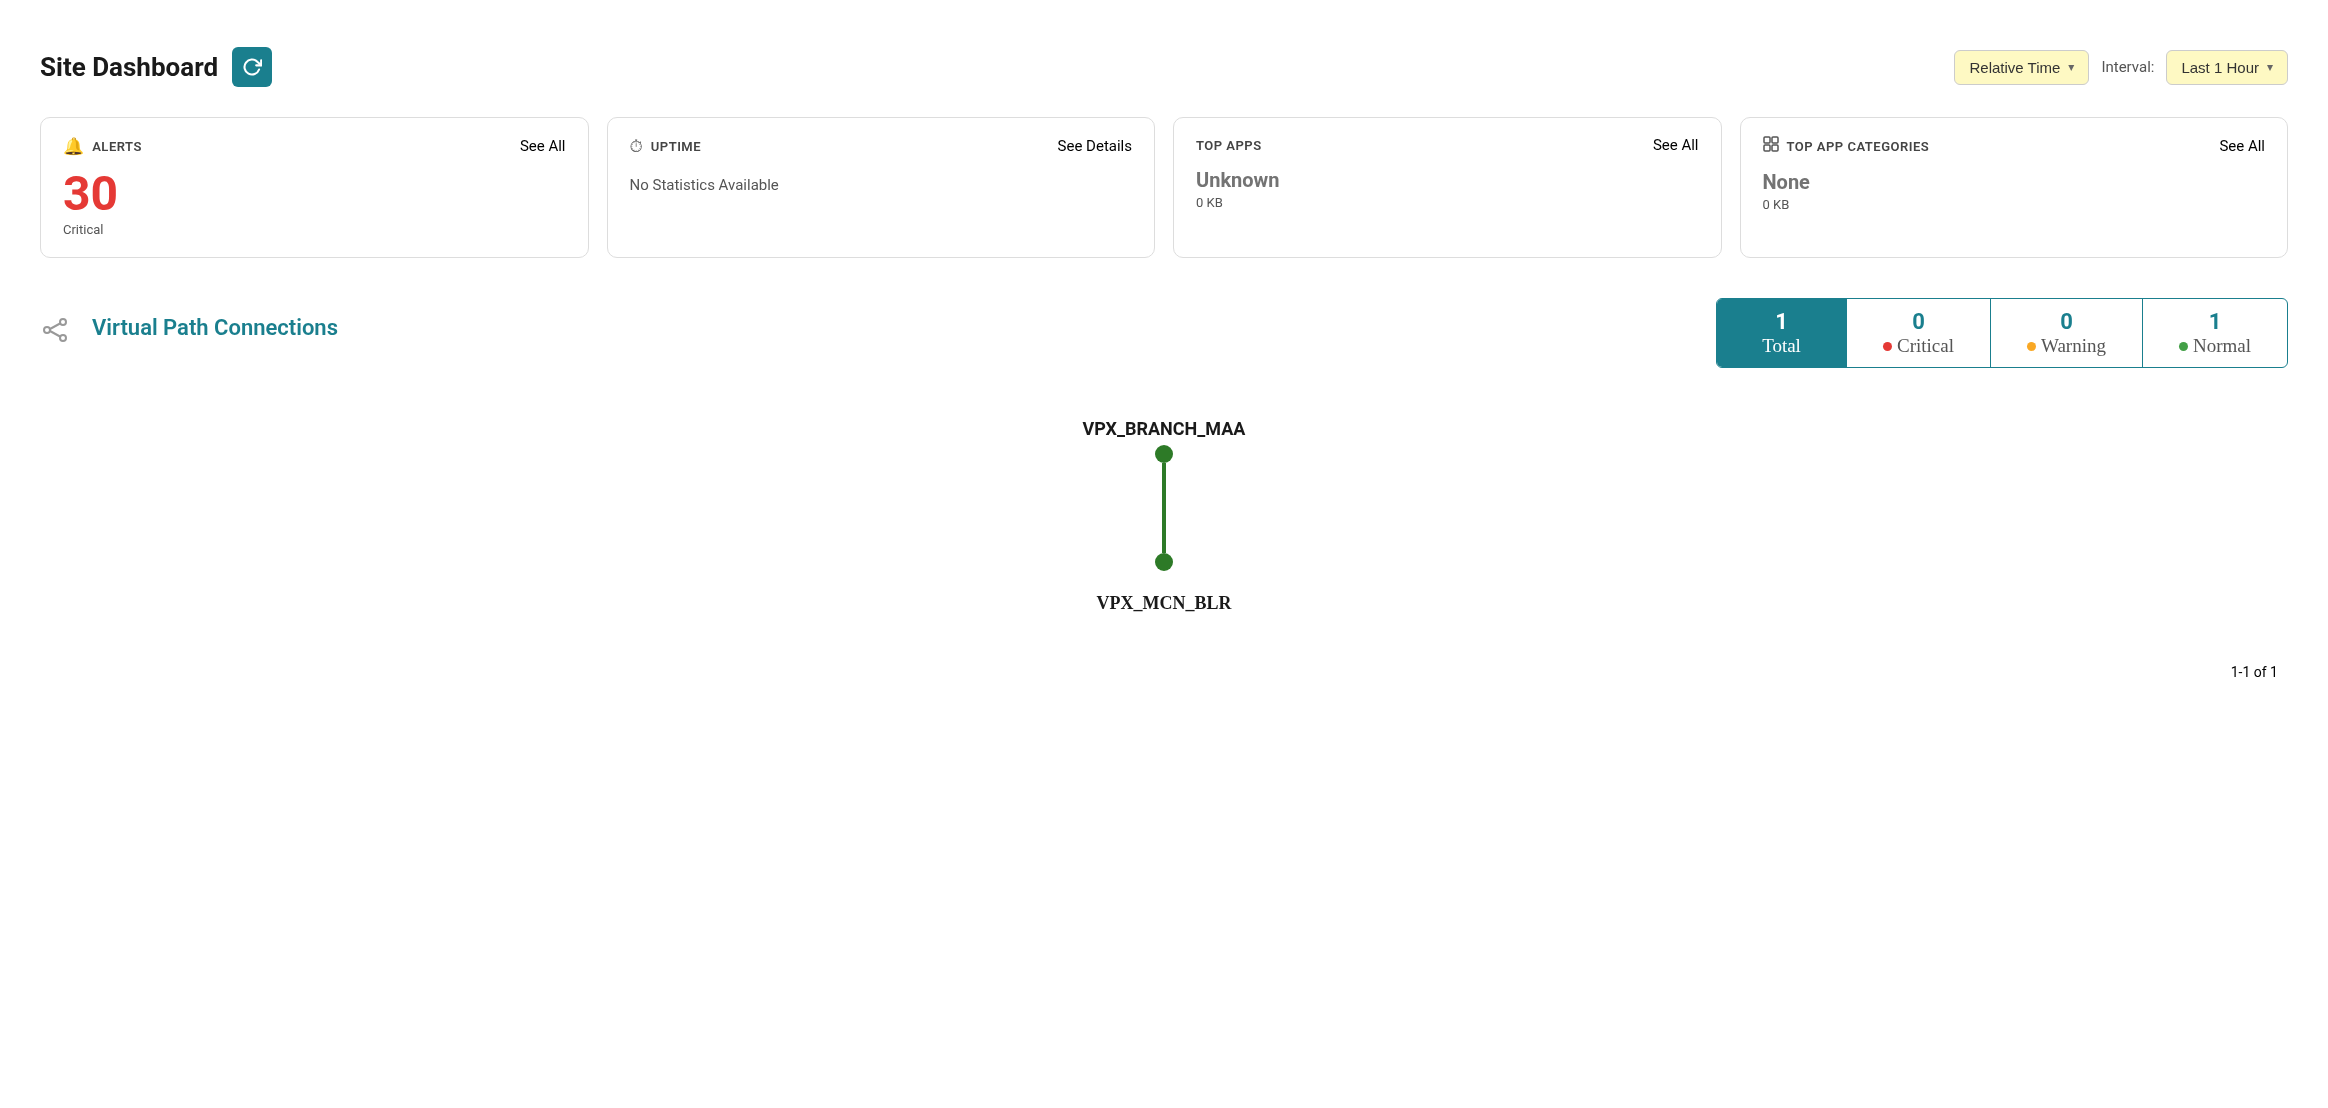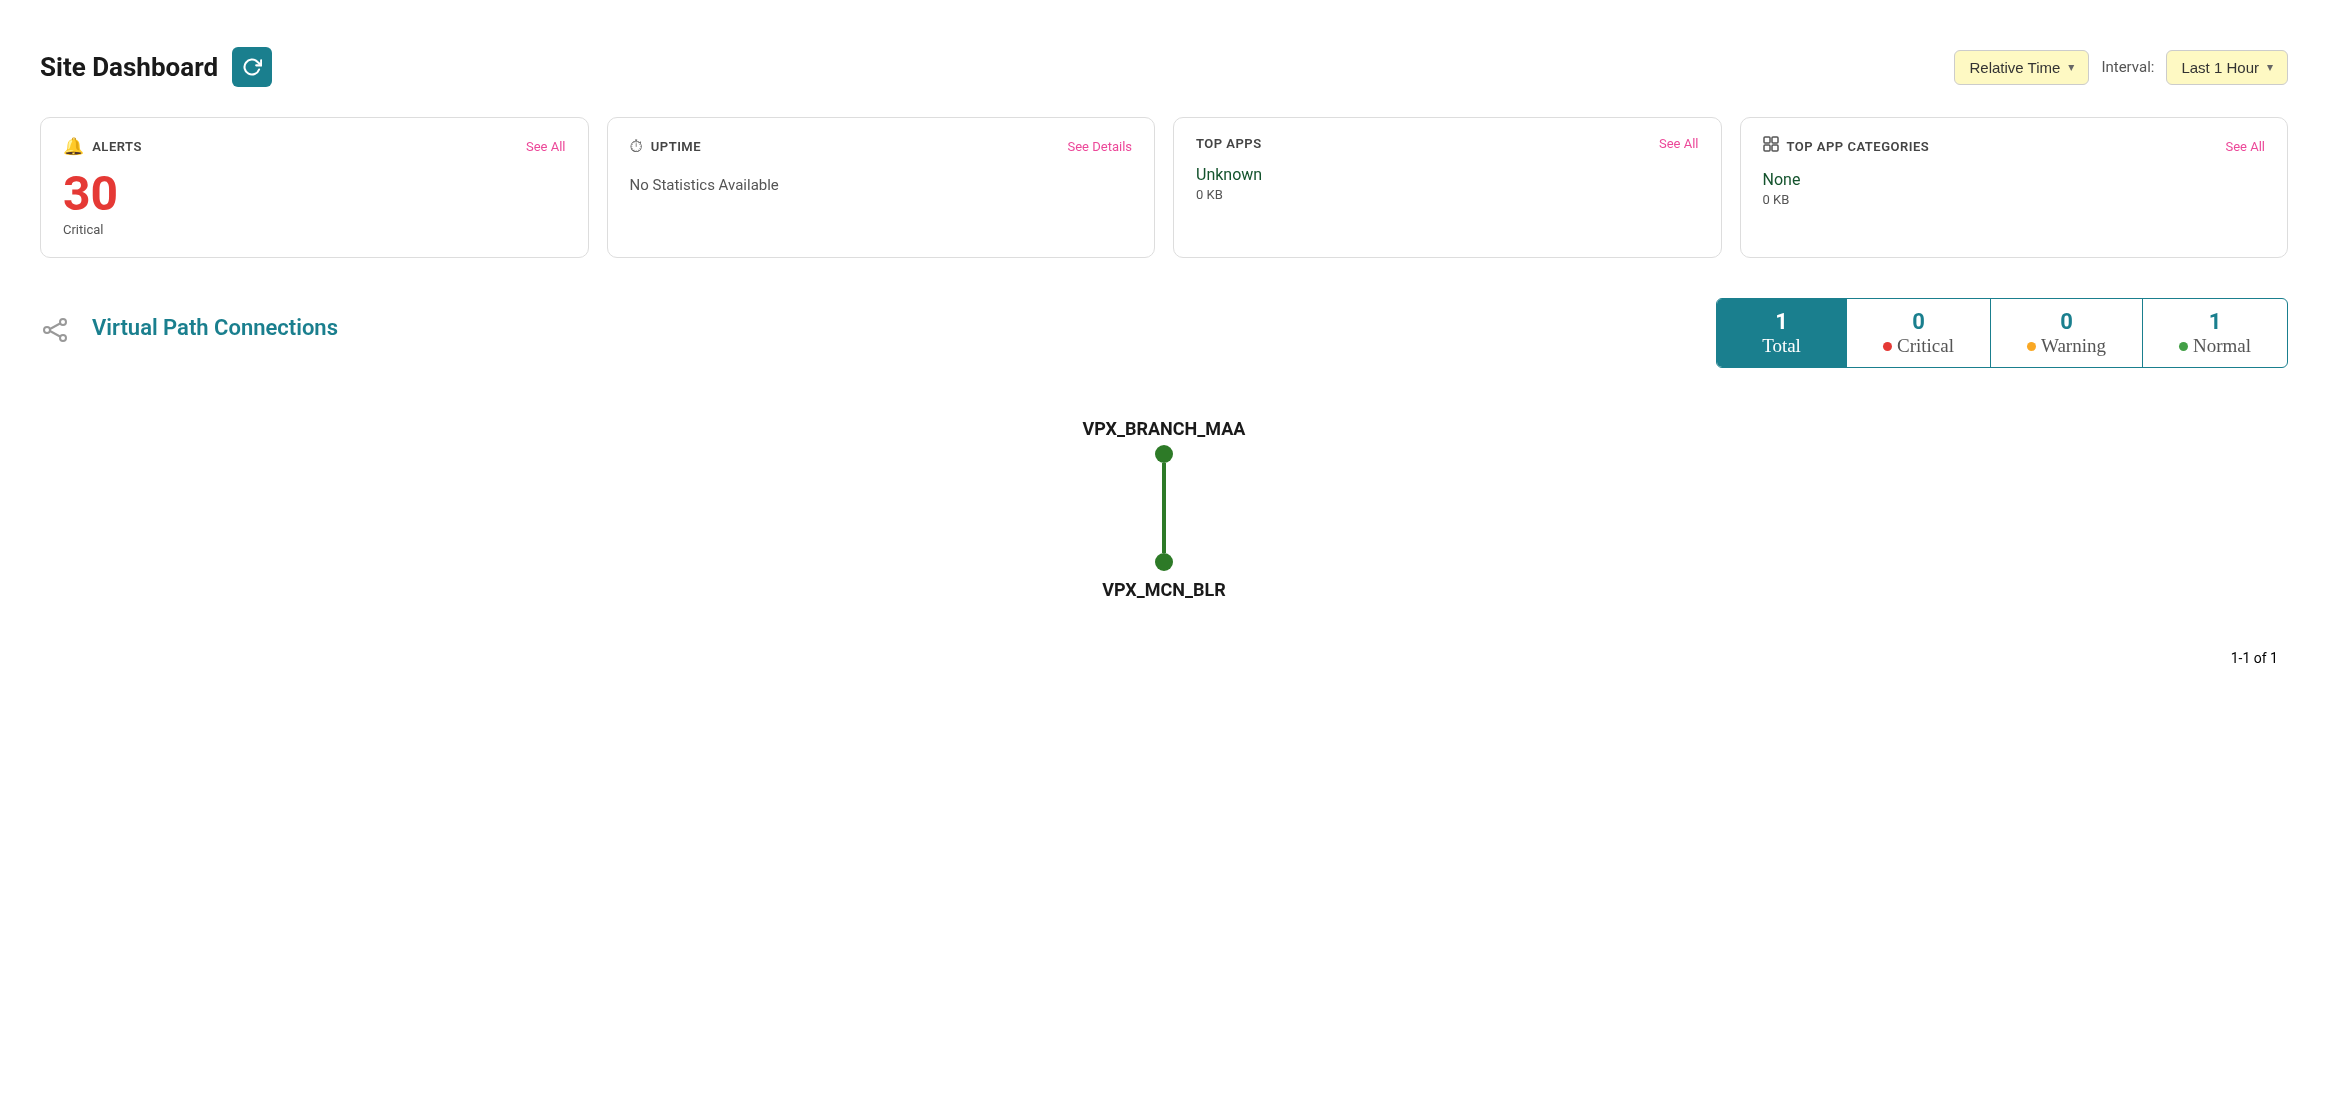--- a/index.html
+++ b/index.html
@@ -99,45 +99,45 @@
       color: #555;
     }
     .card-title {
       font-size: 13px;
       font-weight: 600;
       color: #444;
       letter-spacing: 0.5px;
       text-transform: uppercase;
     }
     .card-link {
-      font-size: 13px;
-      color: #ec4899;
+      font-size: 15px;
+      color: #000000;
       text-decoration: none;
       cursor: pointer;
     }
     .card-value-large {
       font-size: 48px;
       font-weight: 700;
       color: #e53935;
       line-height: 1;
       margin-bottom: 4px;
     }
     .card-sublabel {
       font-size: 13px;
       color: #555;
     }
     .card-no-data {
       font-size: 15px;
       color: #555;
       padding: 6px 0;
     }
     .card-top-value {
-      font-size: 16px;
-      font-weight: 400;
-      color: #14532d;
+      font-size: 20px;
+      font-weight: 700;
+      color: #737373;
     }
     .card-top-sub {
       font-size: 13px;
       color: #555;
       margin-top: 3px;
     }
 
     
     .tabs {
       display: flex;
@@ -258,22 +258,23 @@
       width: 4px;
       height: 90px;
       background: #2d7a27;
     }
     .node-bottom {
       display: flex;
       flex-direction: column;
       align-items: center;
     }
     .node-bottom .node-label {
-      margin-top: 8px;
+      margin-top: 22px;
       margin-bottom: 0;
+      font-family: Liberation Serif, serif;
     }
 
     
     .pagination {
       display: flex;
       justify-content: flex-end;
       font-size: 14px;
       color: #000000;
       margin-top: 20px;
       padding-right: 10px;

